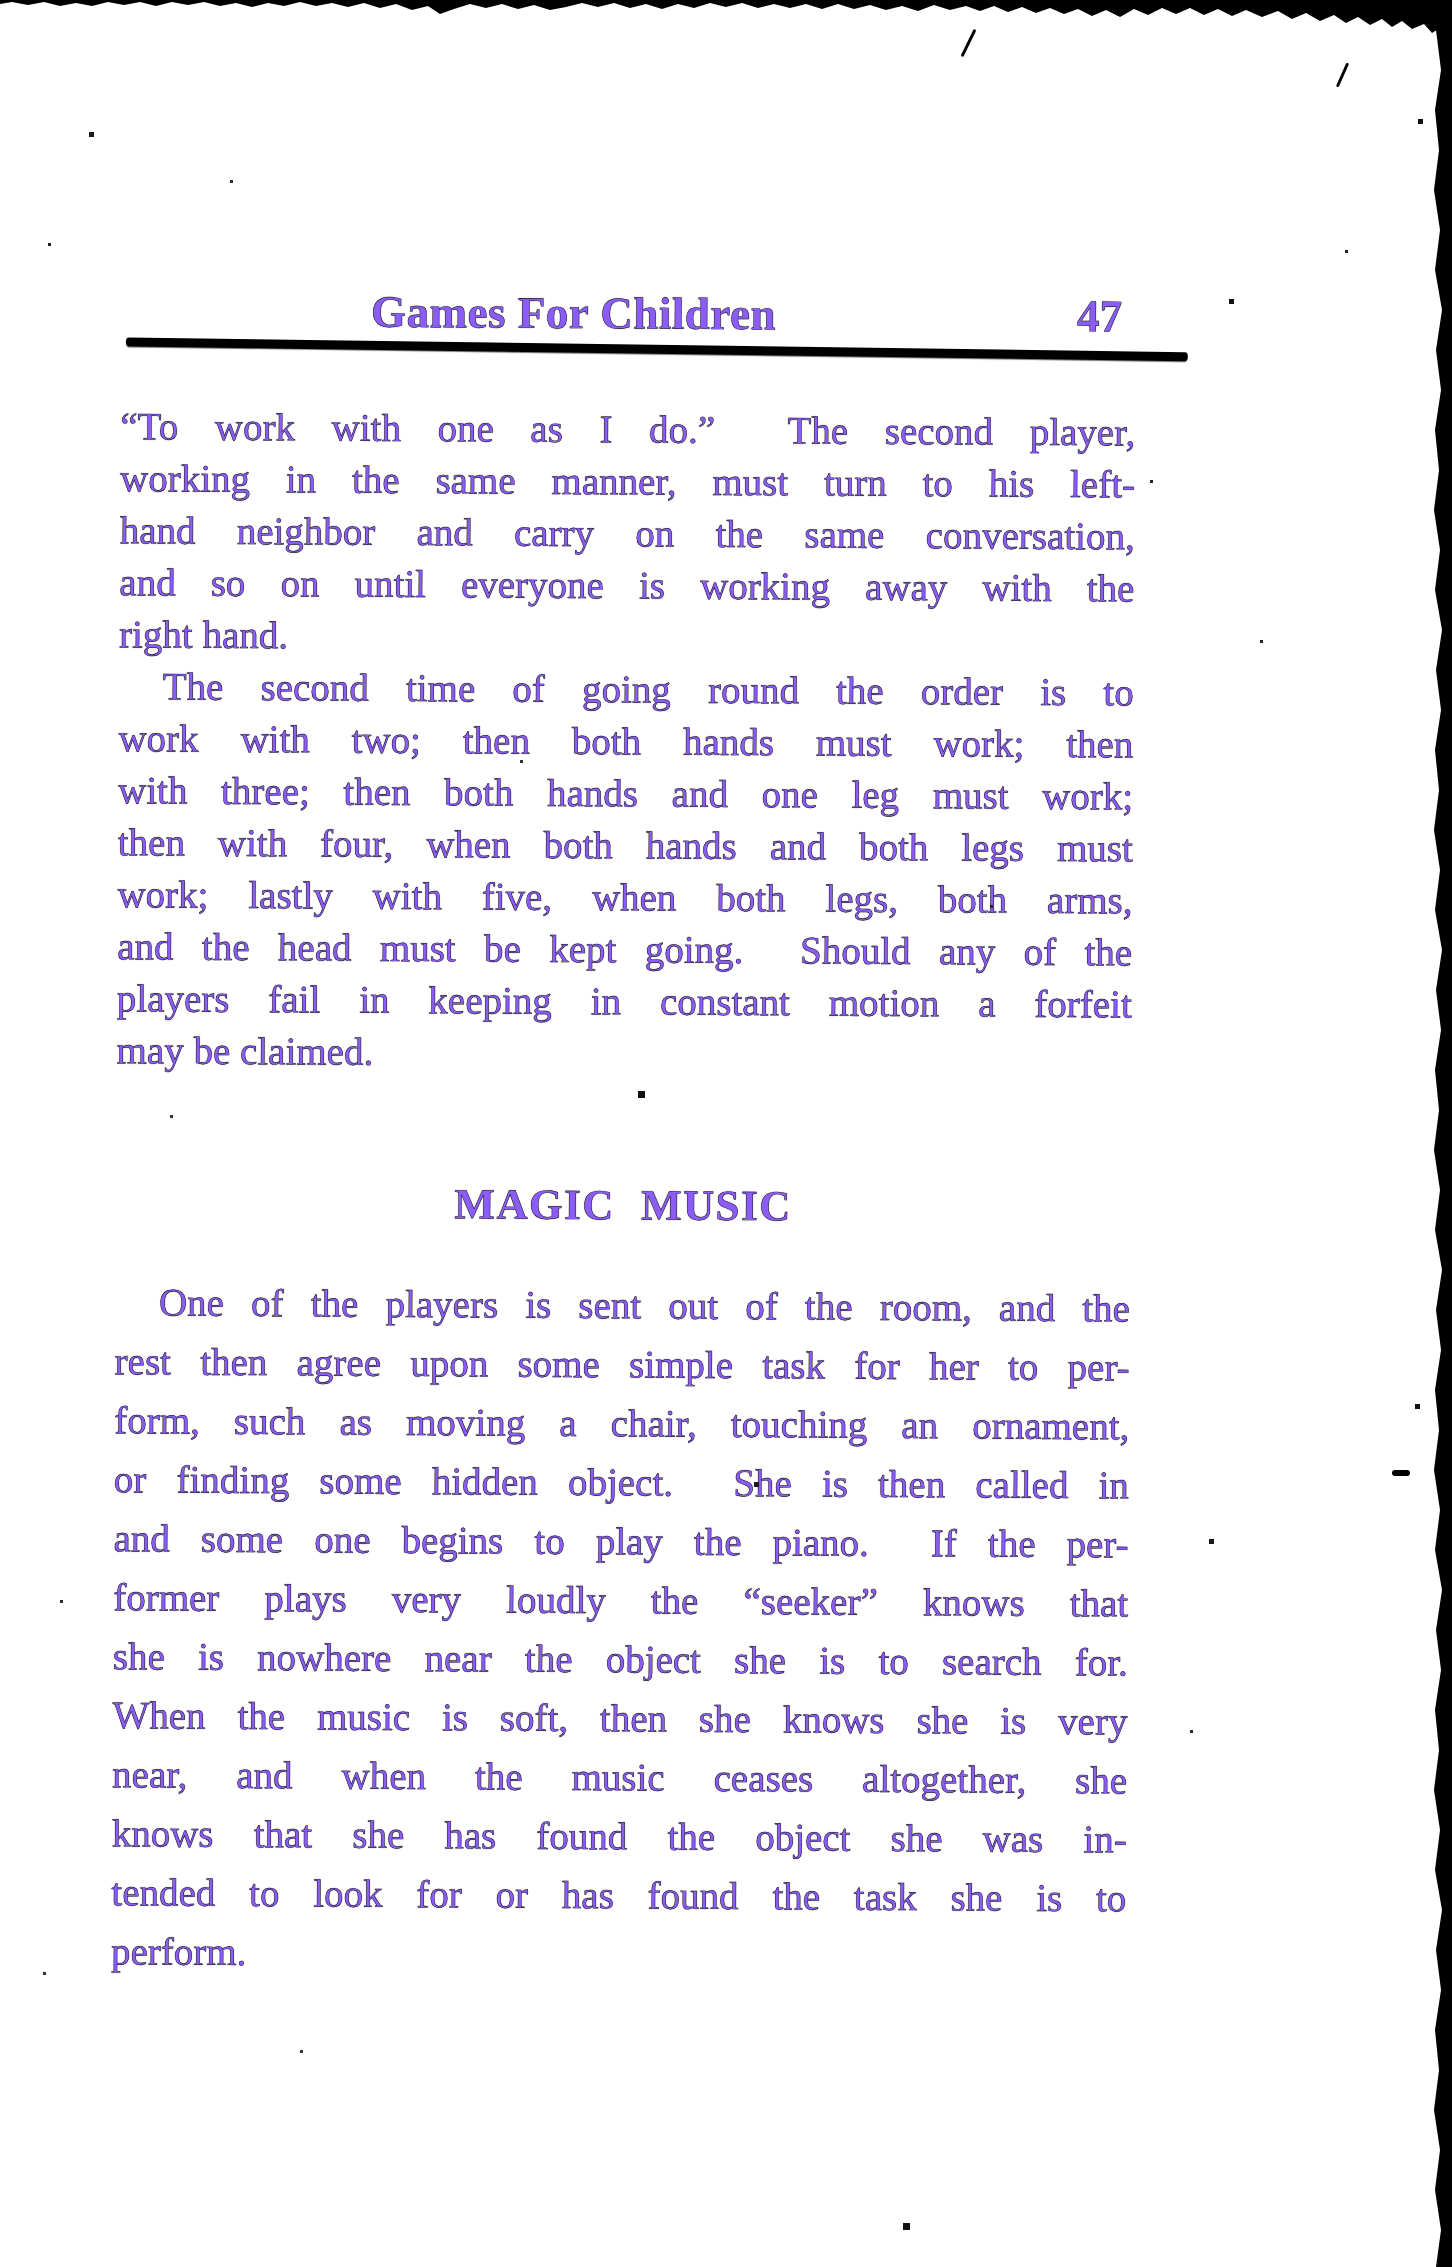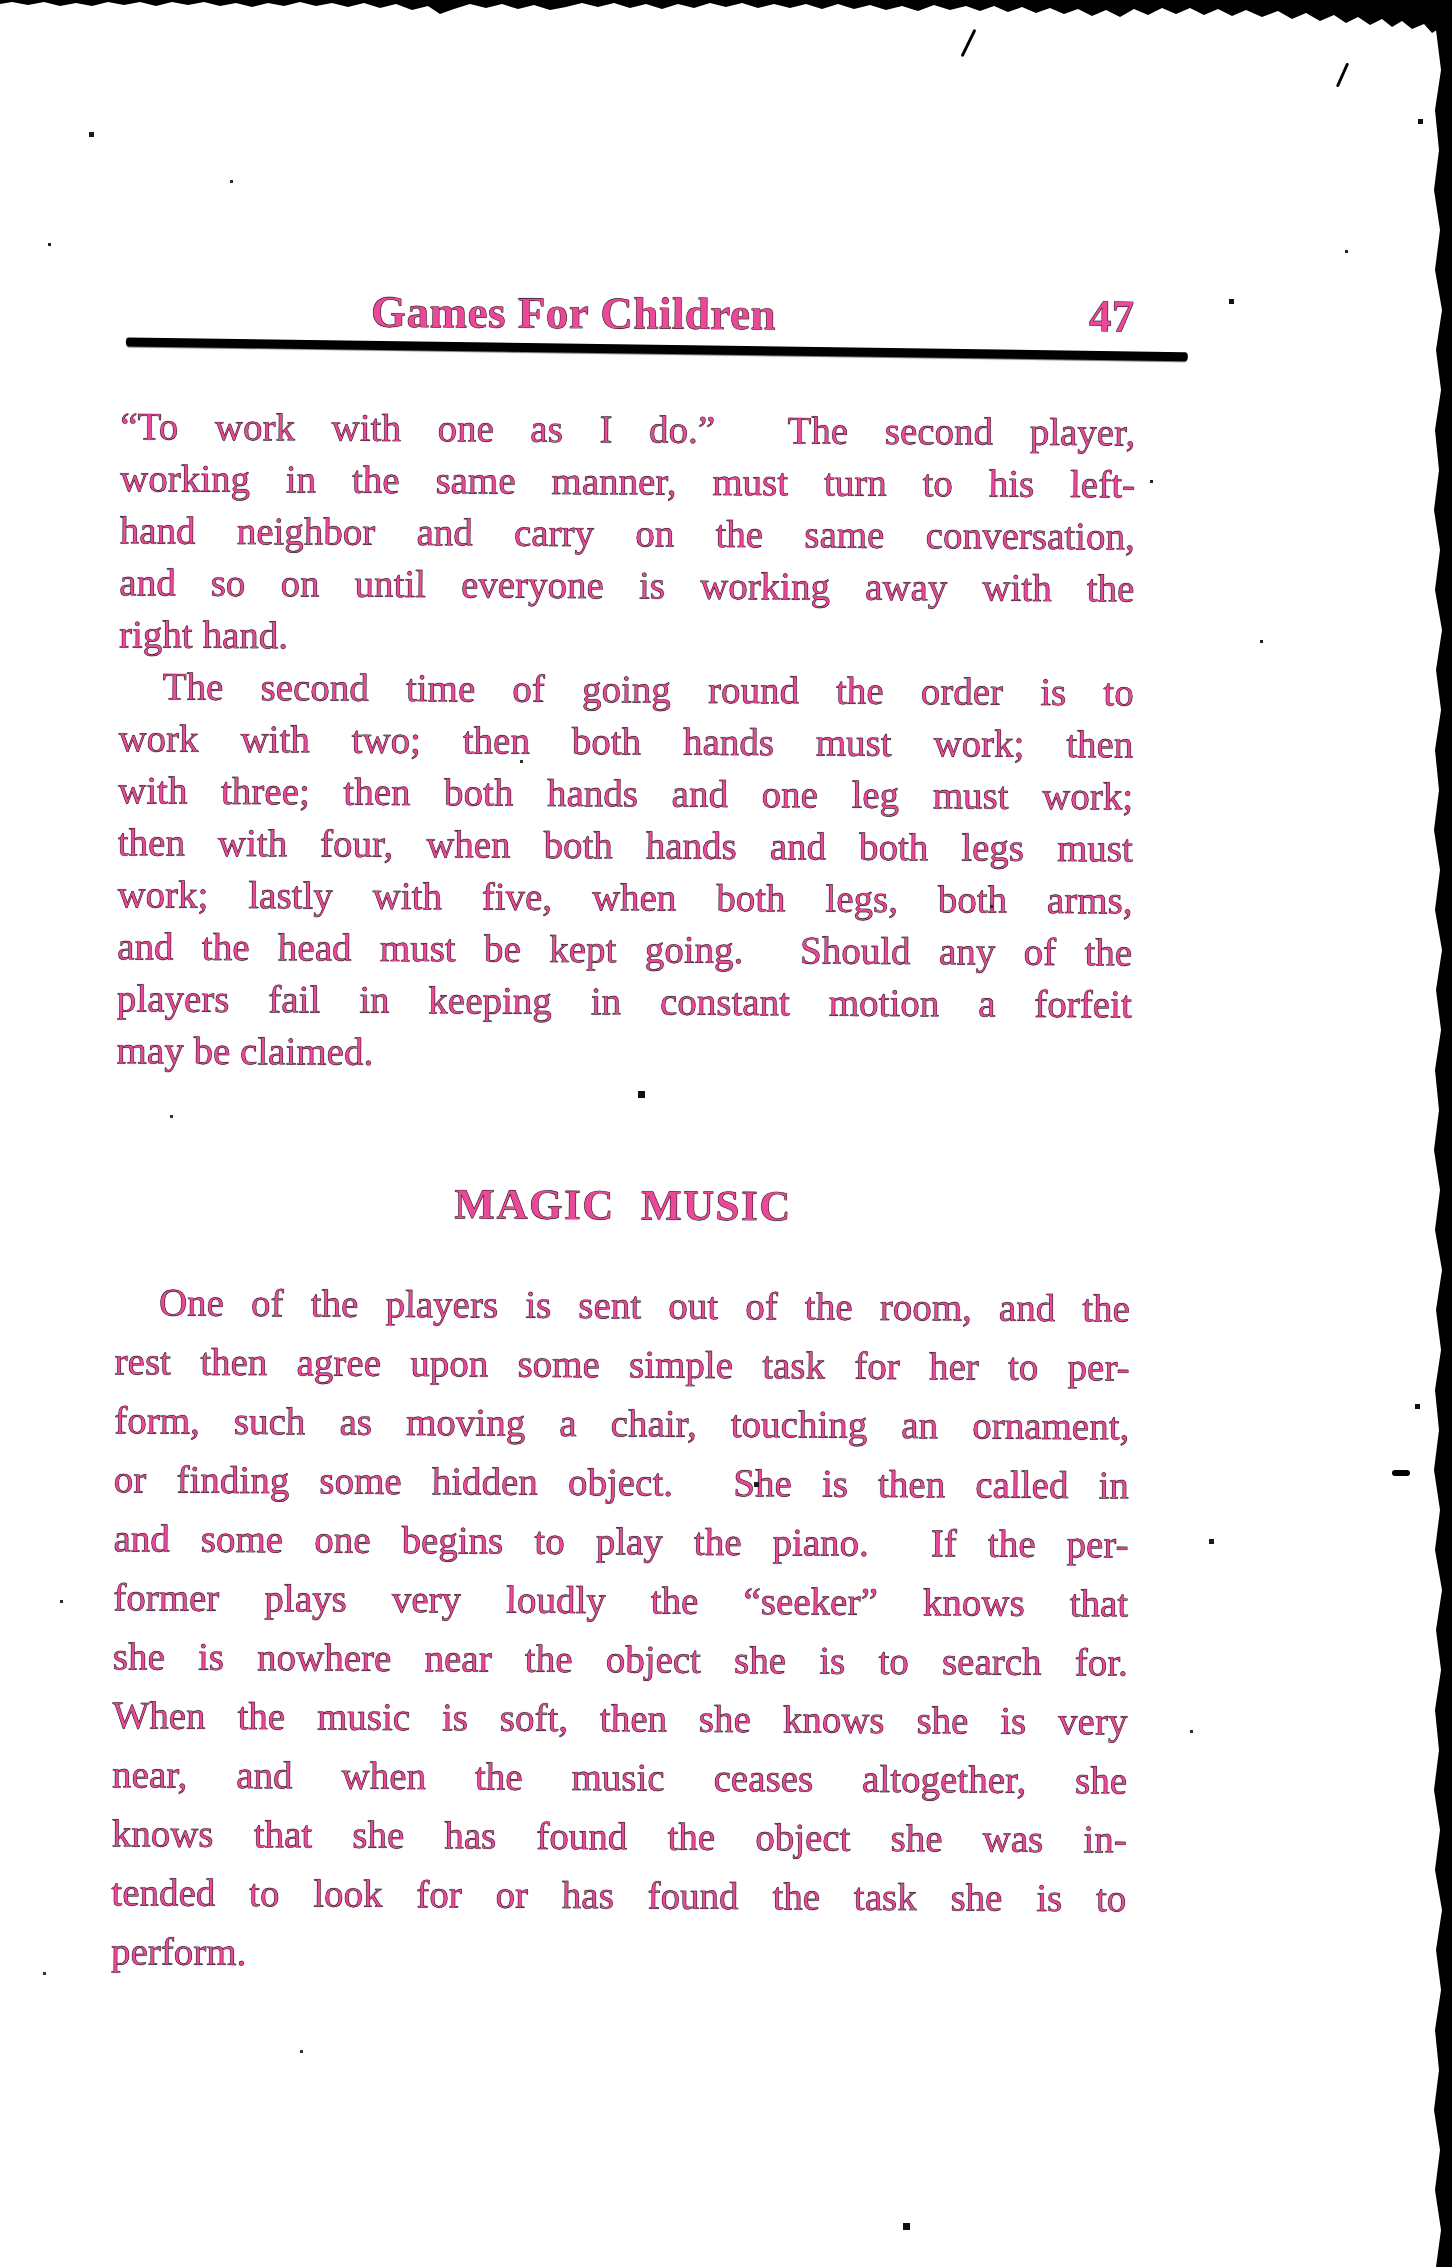--- a/index.html
+++ b/index.html
@@ -3,42 +3,42 @@
 <meta charset="utf-8">
 <style>
   html, body { margin: 0; padding: 0; background: #e8e8e8; }
   #scan-page {
     position: relative;
     width: 1452px;
     height: 2267px;
     background: #ffffff;
     overflow: hidden;
     font-family: "Liberation Serif", "DejaVu Serif", serif;
-    color: #ec4899;
+    color: #8b5cf6;
   }
   
   #torn-top-edge { position: absolute; top: 0; left: 0; width: 1452px; height: 38px; }
   #torn-right-edge { position: absolute; top: 0; right: 0; width: 26px; height: 2267px; }
 
   
   #content { position: absolute; inset: 0; transform: rotate(0.35deg); transform-origin: 50% 0; }
 
   .ink { text-shadow: 0 0 1px rgba(0,0,0,0.85); -webkit-text-stroke: 0.4px #111; }
 
   #header-row {
     position: absolute; top: 288px; left: 123px; width: 1015px; height: 60px;
     text-align: center;
   }
   #page-title {
     display: inline-block;
     font-size: 45px; font-weight: bold; letter-spacing: 0.5px;
     transform: translateX(-55px);
   }
   #page-number {
-    position: absolute; right: 2px; top: 0;
+    position: absolute; right: 14px; top: 0;
     font-size: 45px; font-weight: bold;
   }
   #header-rule {
     position: absolute; top: 341px; left: 128px;
     width: 1062px; height: 9px; background: #000;
     transform: rotate(0.45deg); transform-origin: 0 50%;
     border-radius: 3px / 4px;
     box-shadow: 0 2px 1px -1px rgba(0,0,0,0.55);
   }
 

